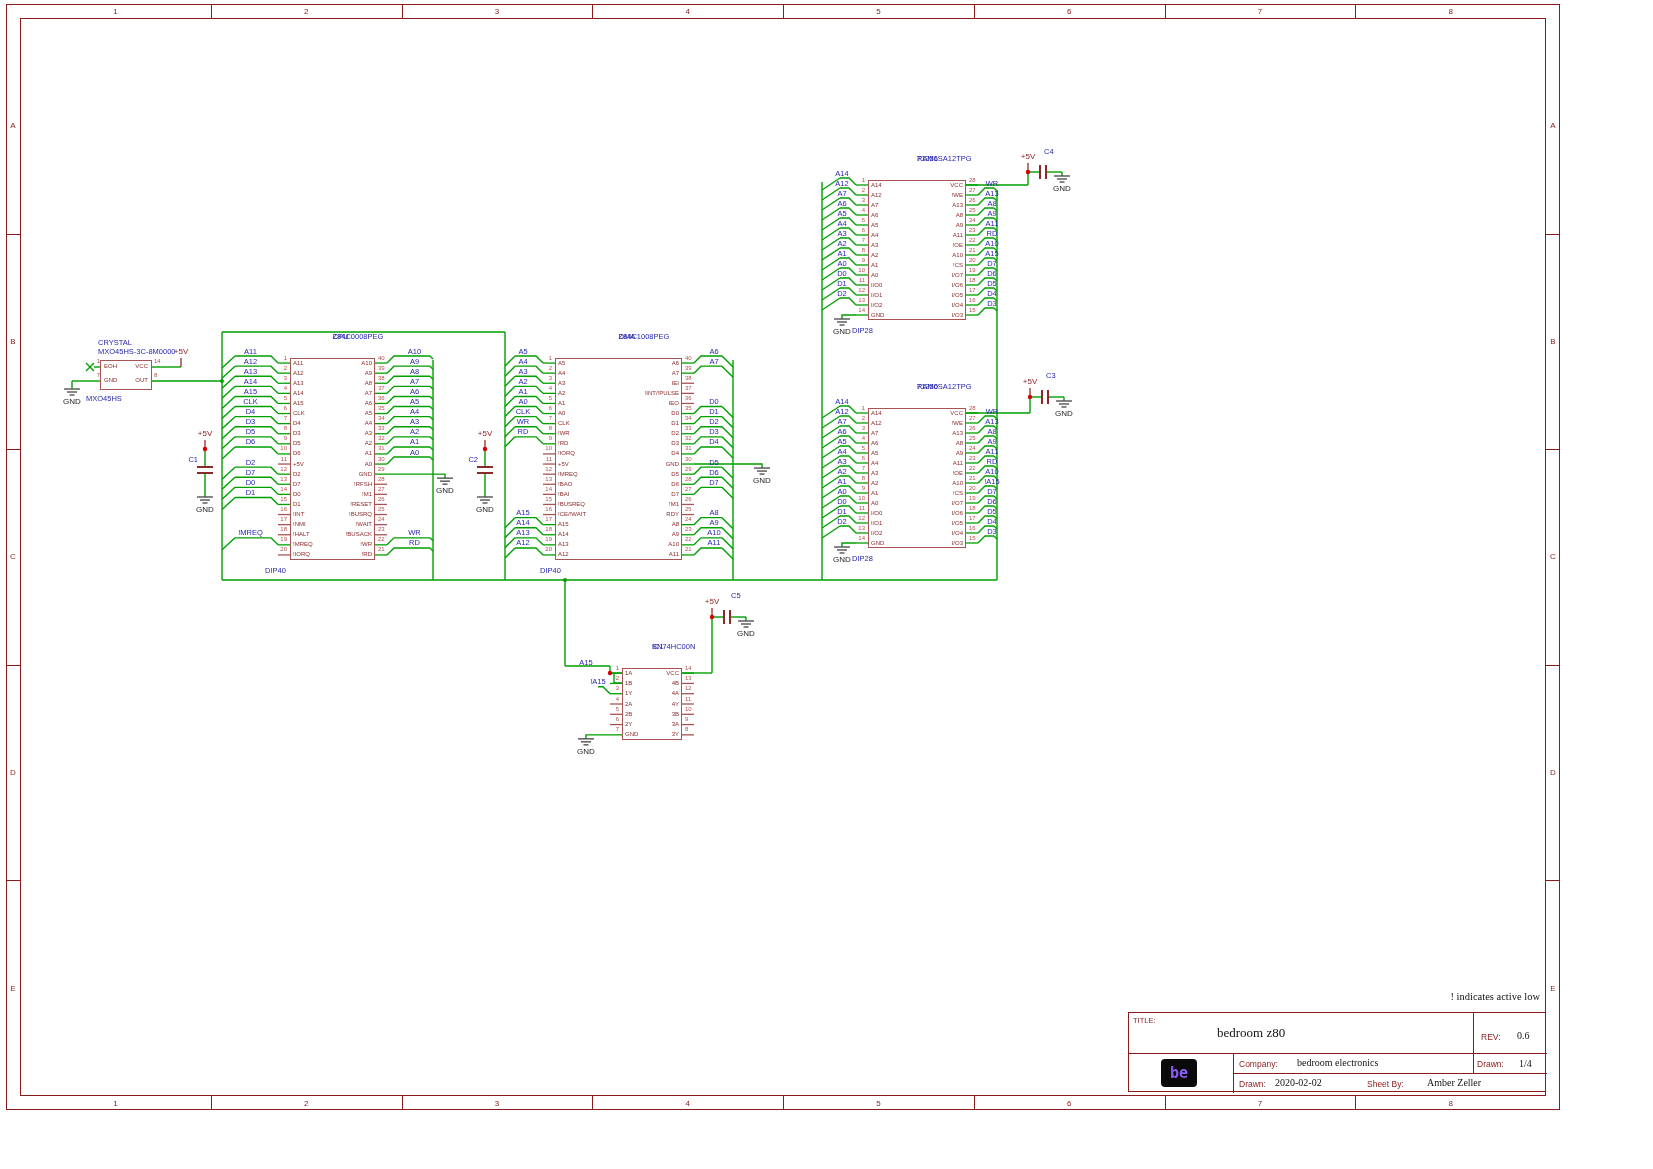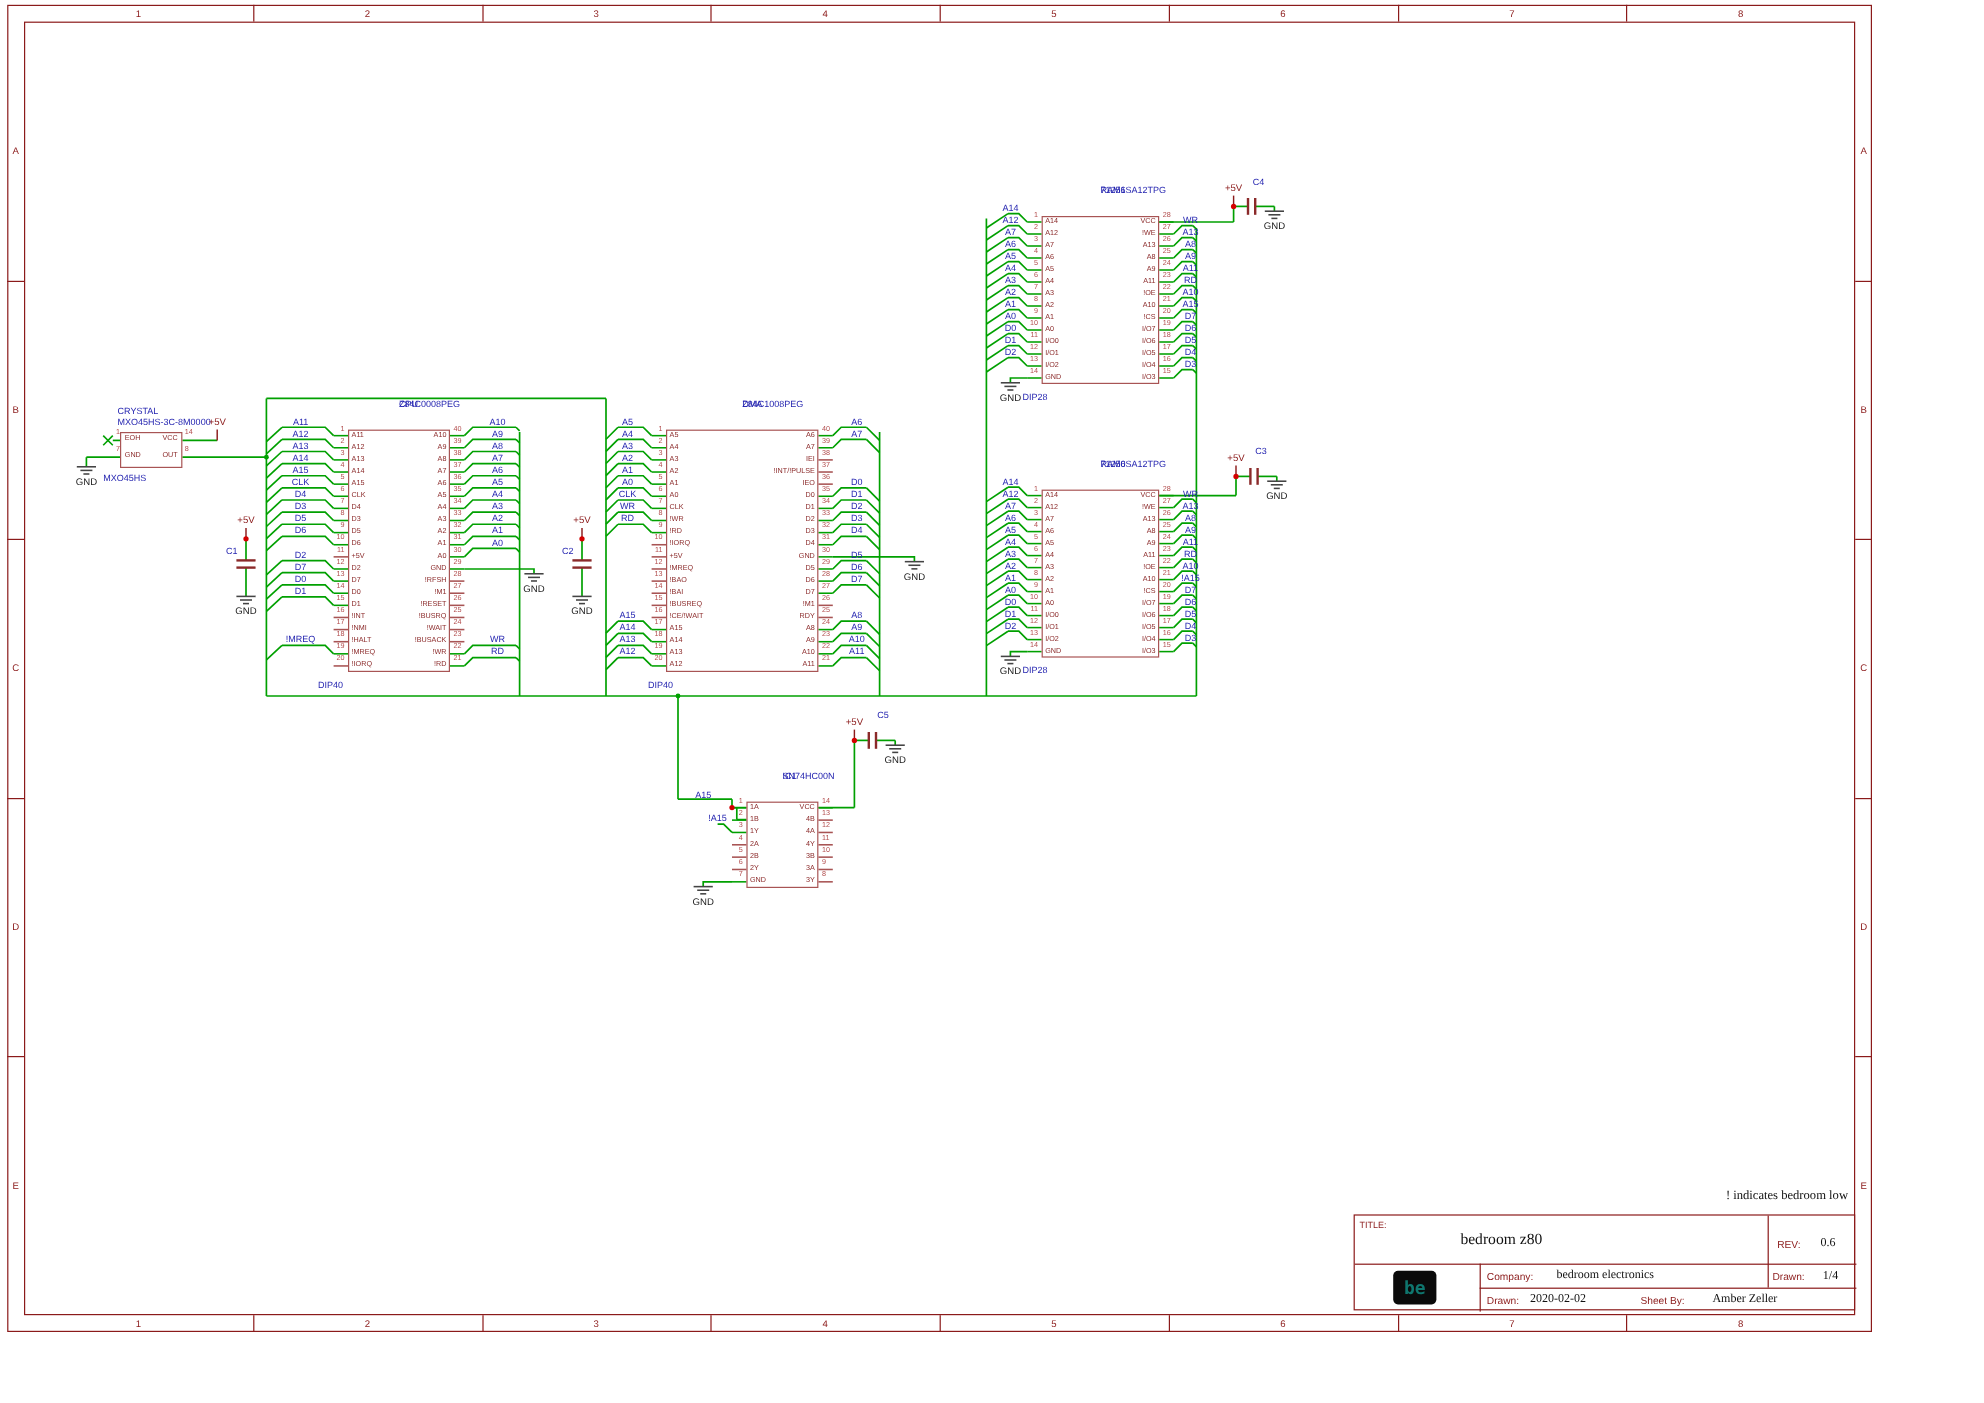--- a/index.html
+++ b/index.html
@@ -19,21 +19,21 @@
   .fp{font-size:7.5px;line-height:9px;color:#1f1fae;white-space:nowrap}
   .gndt{font-size:8px;line-height:9px;color:#222;transform:translateX(-50%)}
   .p5t{font-size:8px;line-height:9px;color:#8b1a1a;transform:translateX(-50%);white-space:nowrap}
   .tb{position:absolute;left:1128px;top:1012px;width:418px;height:80px;
       border:1.2px solid #8b1a1a;font-family:"Liberation Serif",serif}
   .tb span{position:absolute;white-space:nowrap}
   .tbline{position:absolute;background:#8b1a1a}
   .lab{font-size:7.5px;color:#8b1a1a;font-family:"Liberation Sans",sans-serif}
   .val{font-size:10px;color:#111}
   .tb-title{font-size:13px;color:#111}
-  .logo{position:absolute;background:#0a0a0a;border-radius:4px;color:#0f766e;
+  .logo{position:absolute;background:#0a0a0a;border-radius:4px;color:#8b5cf6;
         font:bold 15px "DejaVu Sans Mono",monospace;display:flex;align-items:center;justify-content:center}
   .note{position:absolute;font-family:"Liberation Serif",serif;font-size:10.5px;color:#111;
         transform:translateX(-100%);white-space:nowrap}
 </style>
 </head>
 <body>
 
 <div id="canvas">
   <svg id="wires" width="1653" height="1169">
       <line x1="290" y1="363.05" x2="278" y2="363.05" stroke="#00a000" stroke-width="1.3"></line>
@@ -1046,14 +1046,14 @@
     <span class="lab" style="left:110px;top:46px;font-size:8.5px">Company:</span>
     <span class="val" style="left:168px;top:44px">bedroom electronics</span>
     <span class="lab" style="left:348px;top:46px;font-size:8.5px">Drawn:</span>
     <span class="val" style="left:390px;top:45px">1/4</span>
     <span class="lab" style="left:110px;top:66px;font-size:8.5px">Drawn:</span>
     <span class="val" style="left:146px;top:64px">2020-02-02</span>
     <span class="lab" style="left:238px;top:66px;font-size:8.5px">Sheet By:</span>
     <span class="val" style="left:298px;top:64px">Amber Zeller</span>
   </div>
 
-  <div class="note" style="left:1540px;top:991px">! indicates bedroom low</div>
+  <div class="note" style="left:1540px;top:991px">! indicates active low</div>
 </div>
 
 </body></html>

